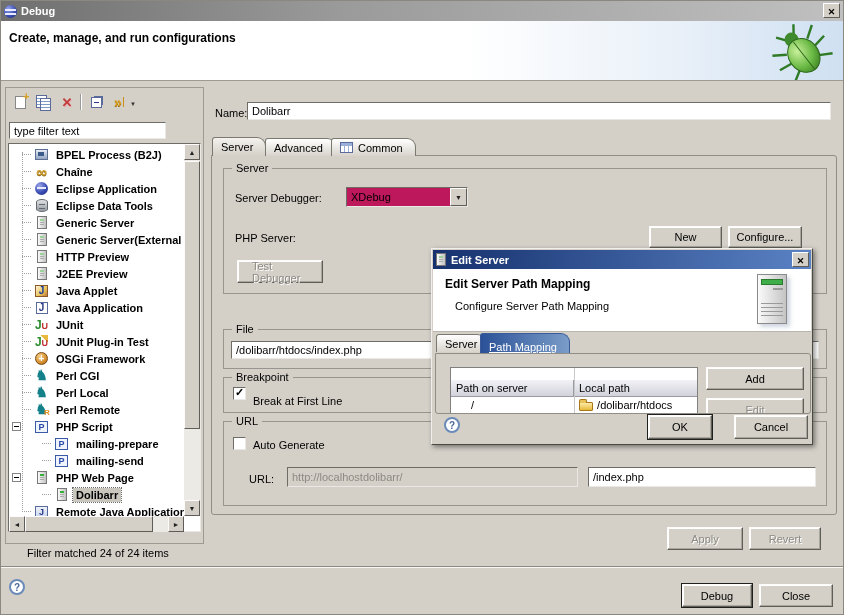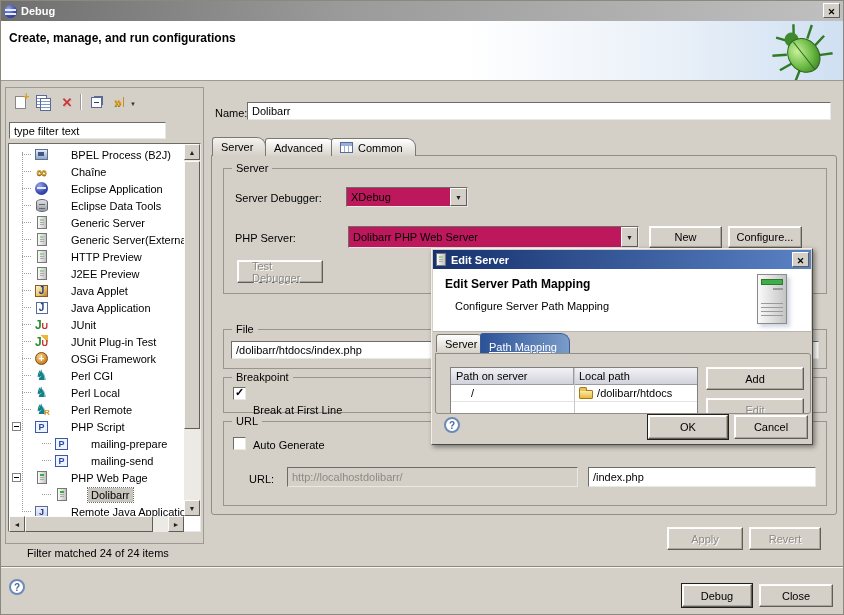--- a/index.html
+++ b/index.html
@@ -82,22 +82,22 @@
   .ic-collapse::before{content:"";width:5px;height:1px;background:#2a3a8a;}
   .ic-filter{display:flex;align-items:center;}
   .ic-filter::before{content:"»";color:#d8a020;font-weight:bold;font-size:14px;text-shadow:0 1px 0 #9a6a10;}
   .ic-filter::after{content:"";width:1px;height:10px;background:#c89018;margin-left:1px;}
   .ic-caret::before{content:"▼";font-size:6px;color:#333;}
 
   .tree-box{position:absolute;left:7px;top:142px;width:193px;height:389px;background:#fff;
     border:1px solid;border-color:#6e6c66 #e9e8e4 #e9e8e4 #6e6c66;}
   .tree-pane{position:absolute;left:8px;top:145px;width:175px;height:370px;overflow:hidden;background:#fff;}
   .tree-pane::before{content:"";position:absolute;left:13px;top:6px;height:360px;border-left:1px dotted #a0a0a0;}
-  .tree-row{position:relative;height:17px;display:flex;align-items:center;gap:18px;
-    padding-left:24px;white-space:nowrap;font-size:11px;}
+  .tree-row{position:relative;height:17px;display:flex;align-items:center;gap:3px;
+    padding-left:24px;white-space:nowrap;font-size:11px;font-weight:bold;}
   .tree-row::before{content:"";position:absolute;left:13px;width:9px;top:8px;border-top:1px dotted #a0a0a0;}
   .tree-row.indent-1{padding-left:44px;}
   .tree-row.indent-1::before{left:33px;width:9px;}
   .tree-row.has-expander::before{display:none;}
   .expander{display:none;position:absolute;left:3px;top:4px;width:9px;height:9px;background:#fff;
     border:1px solid #848484;align-items:center;justify-content:center;}
   .expander::before{content:"";width:5px;height:1px;background:#000;}
   .has-expander .expander{display:flex;}
   .tlabel{padding:0 3px;line-height:14px;}
   .tree-row.selected .tlabel{background:#c9c6be;outline:1px dotted #6a6a6a;}
@@ -157,21 +157,21 @@
     background:linear-gradient(to right,#fafafa,#c4c4c4);border:1px solid #8a8a8a;box-shadow:3px 3px 4px rgba(120,140,170,.35);}
   .tower::before{content:"";position:absolute;left:3px;right:3px;top:4px;height:4px;background:#3fae49;border:1px solid #2a7a30;}
   .tower::after{content:"";position:absolute;left:3px;right:3px;bottom:4px;height:16px;
     background:repeating-linear-gradient(#9a9a9a 0 1px,transparent 1px 4px);}
   .tower-dash{position:absolute;right:28px;top:19px;width:10px;height:2px;background:#9a9a9a;}
 
   .dlg-tabpane{position:absolute;left:3px;top:104px;width:376px;height:61px;
     border:1px solid #8f8d85;border-radius:0 3px 3px 3px;overflow:hidden;}
   .ptable{position:absolute;left:14px;top:13px;width:248px;height:47px;background:#fff;border:1px solid #808080;}
   .ptable::after{content:"";position:absolute;left:123px;top:0;bottom:0;width:1px;background:#c8c8c8;}
-  .phdr{display:flex;height:17px;background:linear-gradient(#f2f2f6,#d2d2dc);border-bottom:1px solid #9a9aa0;}
+  .phdr{display:flex;height:17px;background:linear-gradient(#f2f2f6,#d2d2dc);border-bottom:1px solid #9a9aa0;margin-top:12px;}
   .hcell{width:124px;padding:0 5px;display:flex;align-items:center;font-size:11px;border-right:1px solid #9a9aa0;}
   .prow{display:flex;height:17px;border-bottom:1px solid #e4e4e4;}
   .pcell{width:124px;padding:0 5px;display:flex;align-items:center;gap:4px;font-size:11px;}
   .pcell.c1{padding-left:20px;}
   .folder-icon{position:relative;width:14px;height:9px;flex:none;margin-top:2px;
     background:linear-gradient(#fceaa8,#e8b93a);border:1px solid #a87818;border-radius:1px;}
   .folder-icon::before{content:"";position:absolute;left:-1px;top:-4px;width:6px;height:3px;
     background:#e8c35a;border:1px solid #a87818;border-bottom:none;border-radius:2px 2px 0 0;}
 
   
@@ -431,38 +431,34 @@
 
   <div class="grp" style="left:222px;top:167px;width:604px;height:126px;">
     <span class="glab">Server</span>
   </div>
   <span class="lbl" style="left:234px;top:190px;">Server Debugger:</span>
   <div class="combo" style="left:345px;top:186px;width:122px;height:20px;">
     <span>XDebug</span>
     <span class="combo-btn"></span>
   </div>
   <span class="lbl" style="left:234px;top:230px;">PHP Server:</span>
-  <div class="combo" style="left:347px;top:225px;width:291px;height:22px;">
-    <span>Dolibarr PHP Web Server</span>
-    <span class="combo-btn"></span>
-  </div>
   <div class="btn abs" style="left:648px;top:225px;width:73px;height:22px;">New</div>
   <div class="btn abs" style="left:727px;top:225px;width:74px;height:22px;">Configure...</div>
   <div class="btn abs disabled" style="left:236px;top:259px;width:86px;height:23px;padding-left:14px;">Test Debugger</div>
 
   <div class="grp" style="left:222px;top:328px;width:604px;height:40px;">
     <span class="glab">File</span>
   </div>
   <input class="field abs" style="left: 230px; top: 340px; width: 588px; height: 18px;" value="/dolibarr/htdocs/index.php">
 
   <div class="grp" style="left:222px;top:376px;width:604px;height:36px;">
     <span class="glab">Breakpoint</span>
   </div>
   <span class="cb checked abs" style="left:232px;top:386px;"></span>
-  <span class="lbl" style="left:252px;top:402px;text-align:right;">Break at First Line</span>
+  <span class="lbl" style="left:252px;top:393px;text-align:right;">Break at First Line</span>
 
   <div class="grp" style="left:222px;top:420px;width:604px;height:85px;">
     <span class="glab">URL</span>
   </div>
   <span class="cb abs" style="left:232px;top:436px;"></span>
   <span class="lbl" style="left:252px;top:437px;">Auto Generate</span>
   <span class="lbl" style="left:248px;top:471px;">URL:</span>
   <input class="field dim abs" style="left: 286px; top: 466px; width: 291px; height: 20px;" disabled="" value="http://localhostdolibarr/">
   <input class="field abs" style="left: 587px; top: 466px; width: 228px; height: 20px;" value="/index.php">
 
@@ -505,21 +501,21 @@
       <span>/dolibarr/htdocs</span>
     </span>
   </div>
           </div>
       </div>
       <div class="btn" style="position:absolute;left:270px;top:13px;width:98px;height:23px;">Add</div>
       <div class="btn disabled" style="position:absolute;left:270px;top:44px;width:98px;height:23px;">Edit</div>
     </div>
 
     <div class="help" style="position:absolute;left:12px;top:168px;"></div>
-    <div class="btn default" style="position:absolute;left:216px;top:166px;width:80px;height:24px;text-align:right;">OK</div>
+    <div class="btn default" style="position:absolute;left:216px;top:166px;width:64px;height:24px;text-align:right;">OK</div>
     <div class="btn" style="position:absolute;left:302px;top:166px;width:74px;height:24px;">Cancel</div>
   </div>
 
   <div class="hsep"></div>
   <div class="help abs" style="left:8px;top:578px;"></div>
   <div class="btn abs default" style="left:681px;top:583px;width:70px;height:23px;">Debug</div>
   <div class="btn abs" style="left:758px;top:583px;width:74px;height:23px;">Close</div>
 </div>
 
 </body></html>

